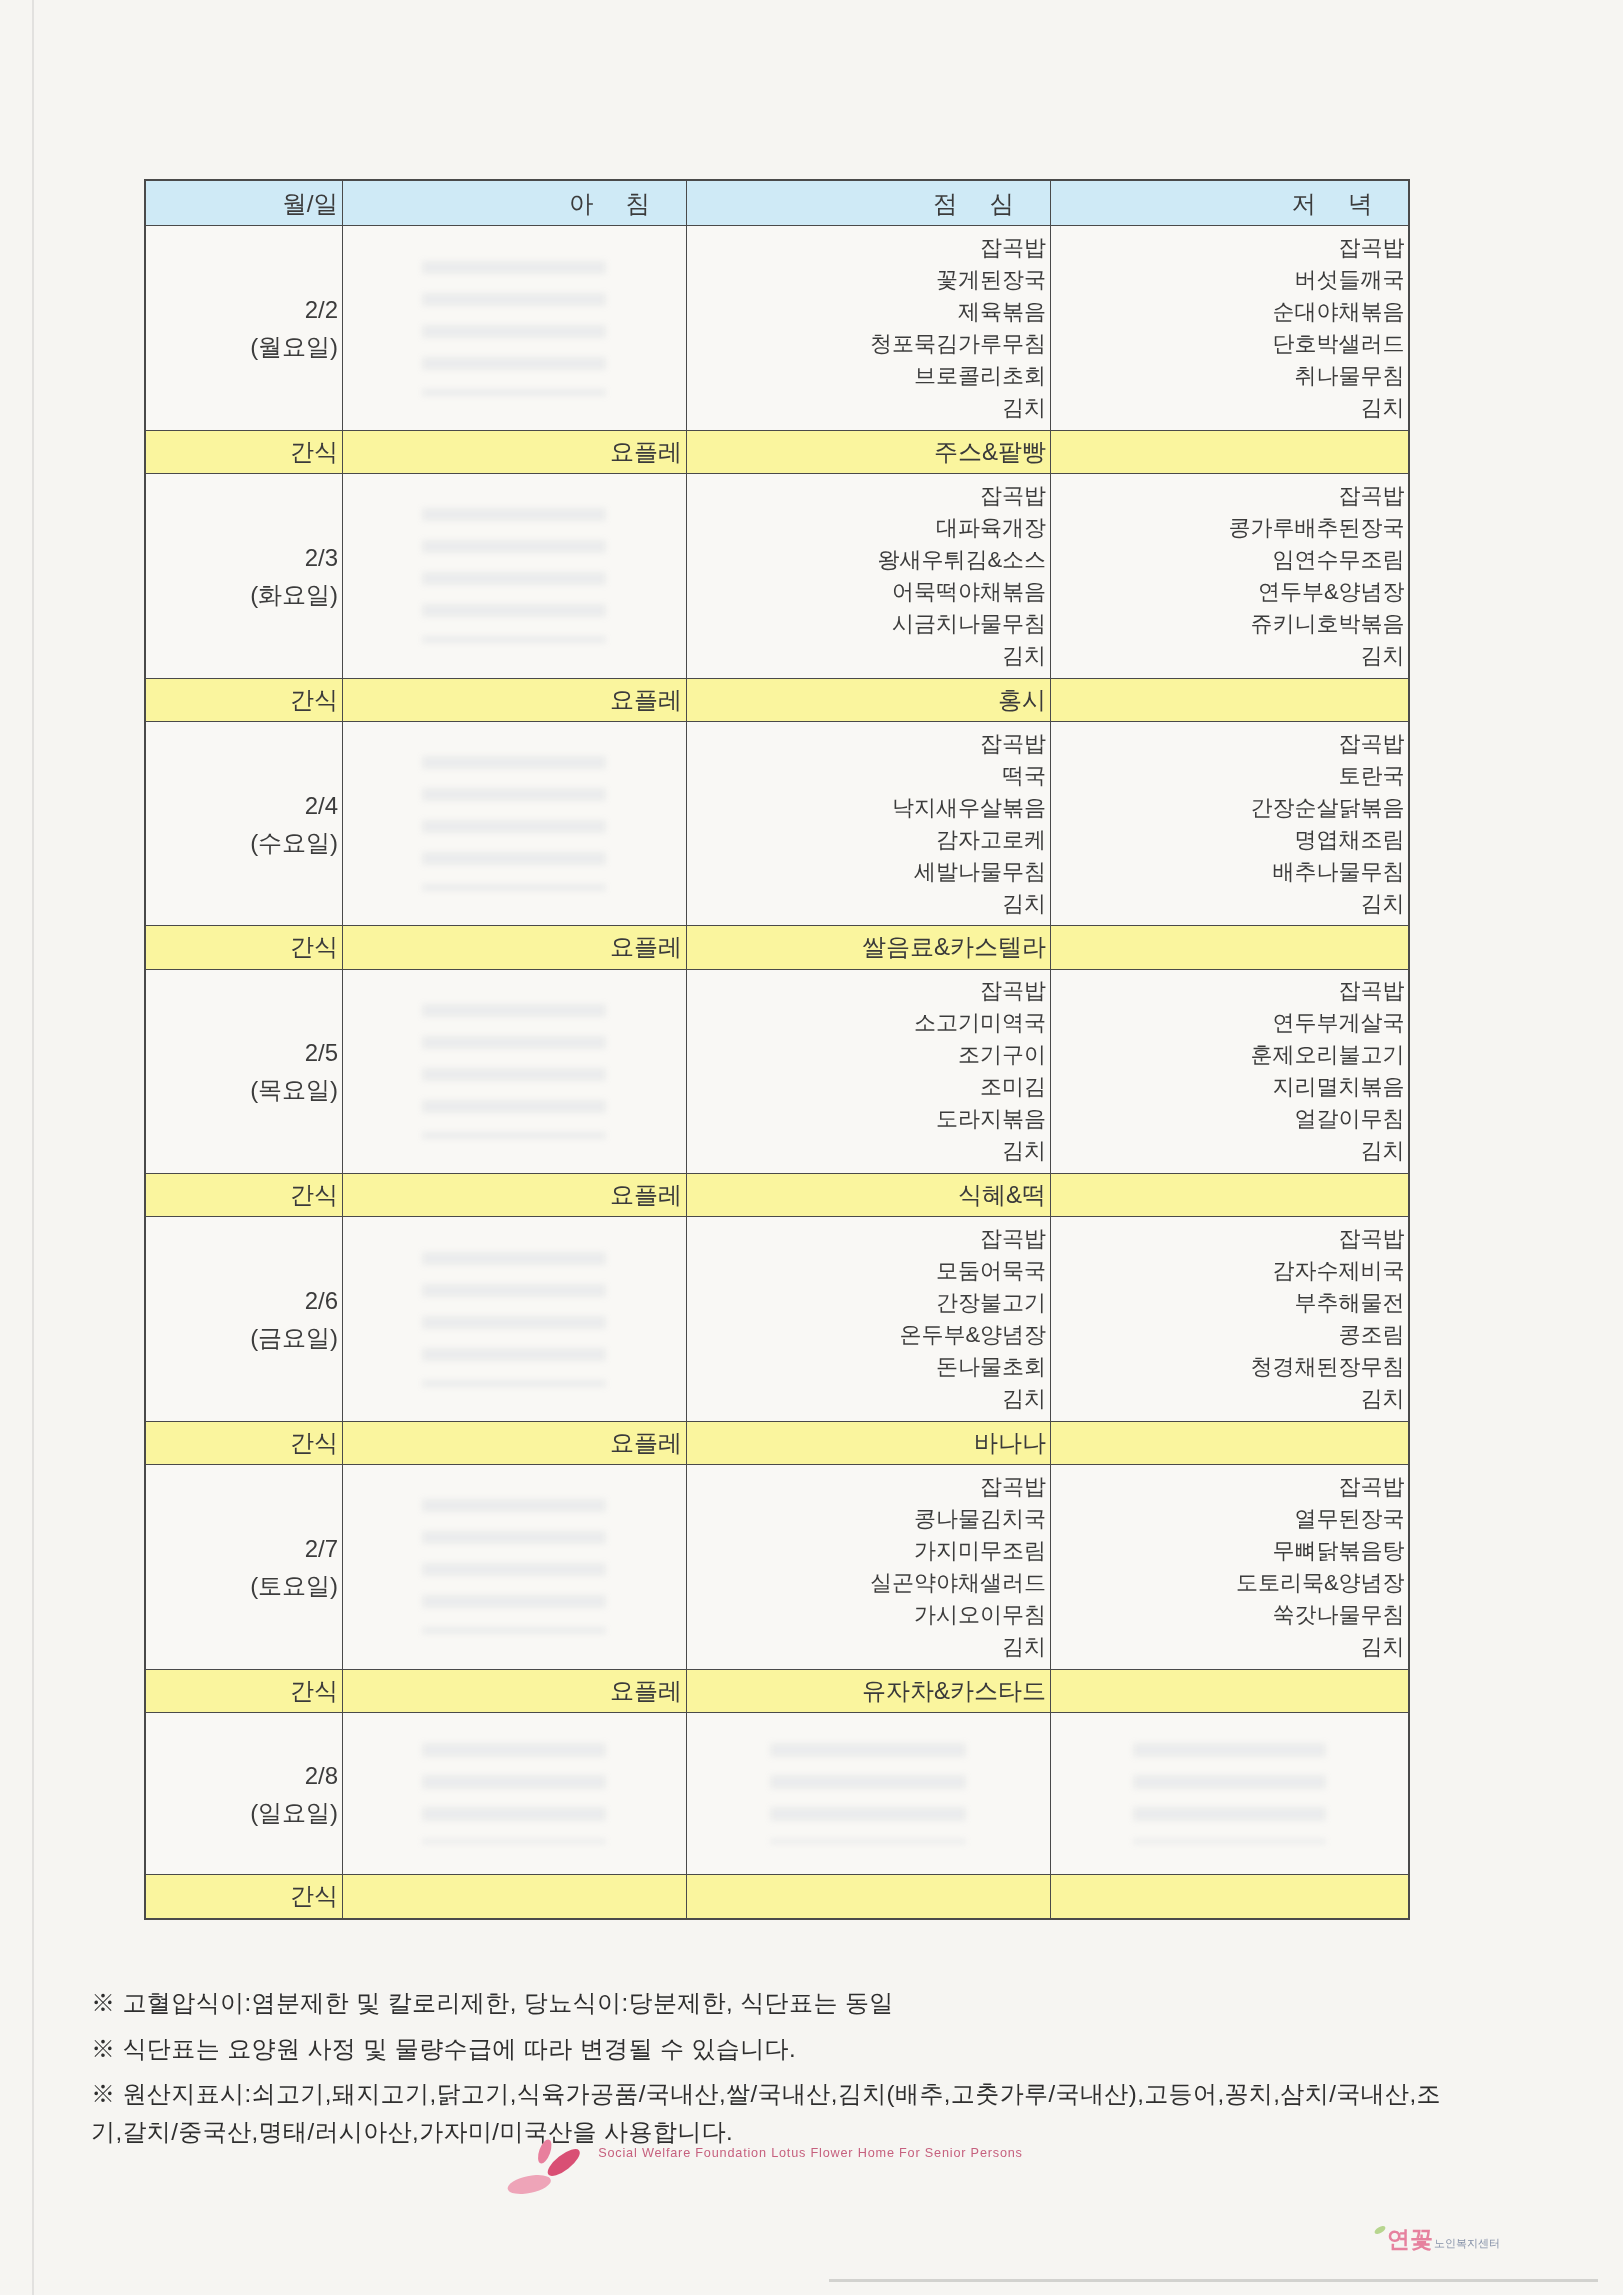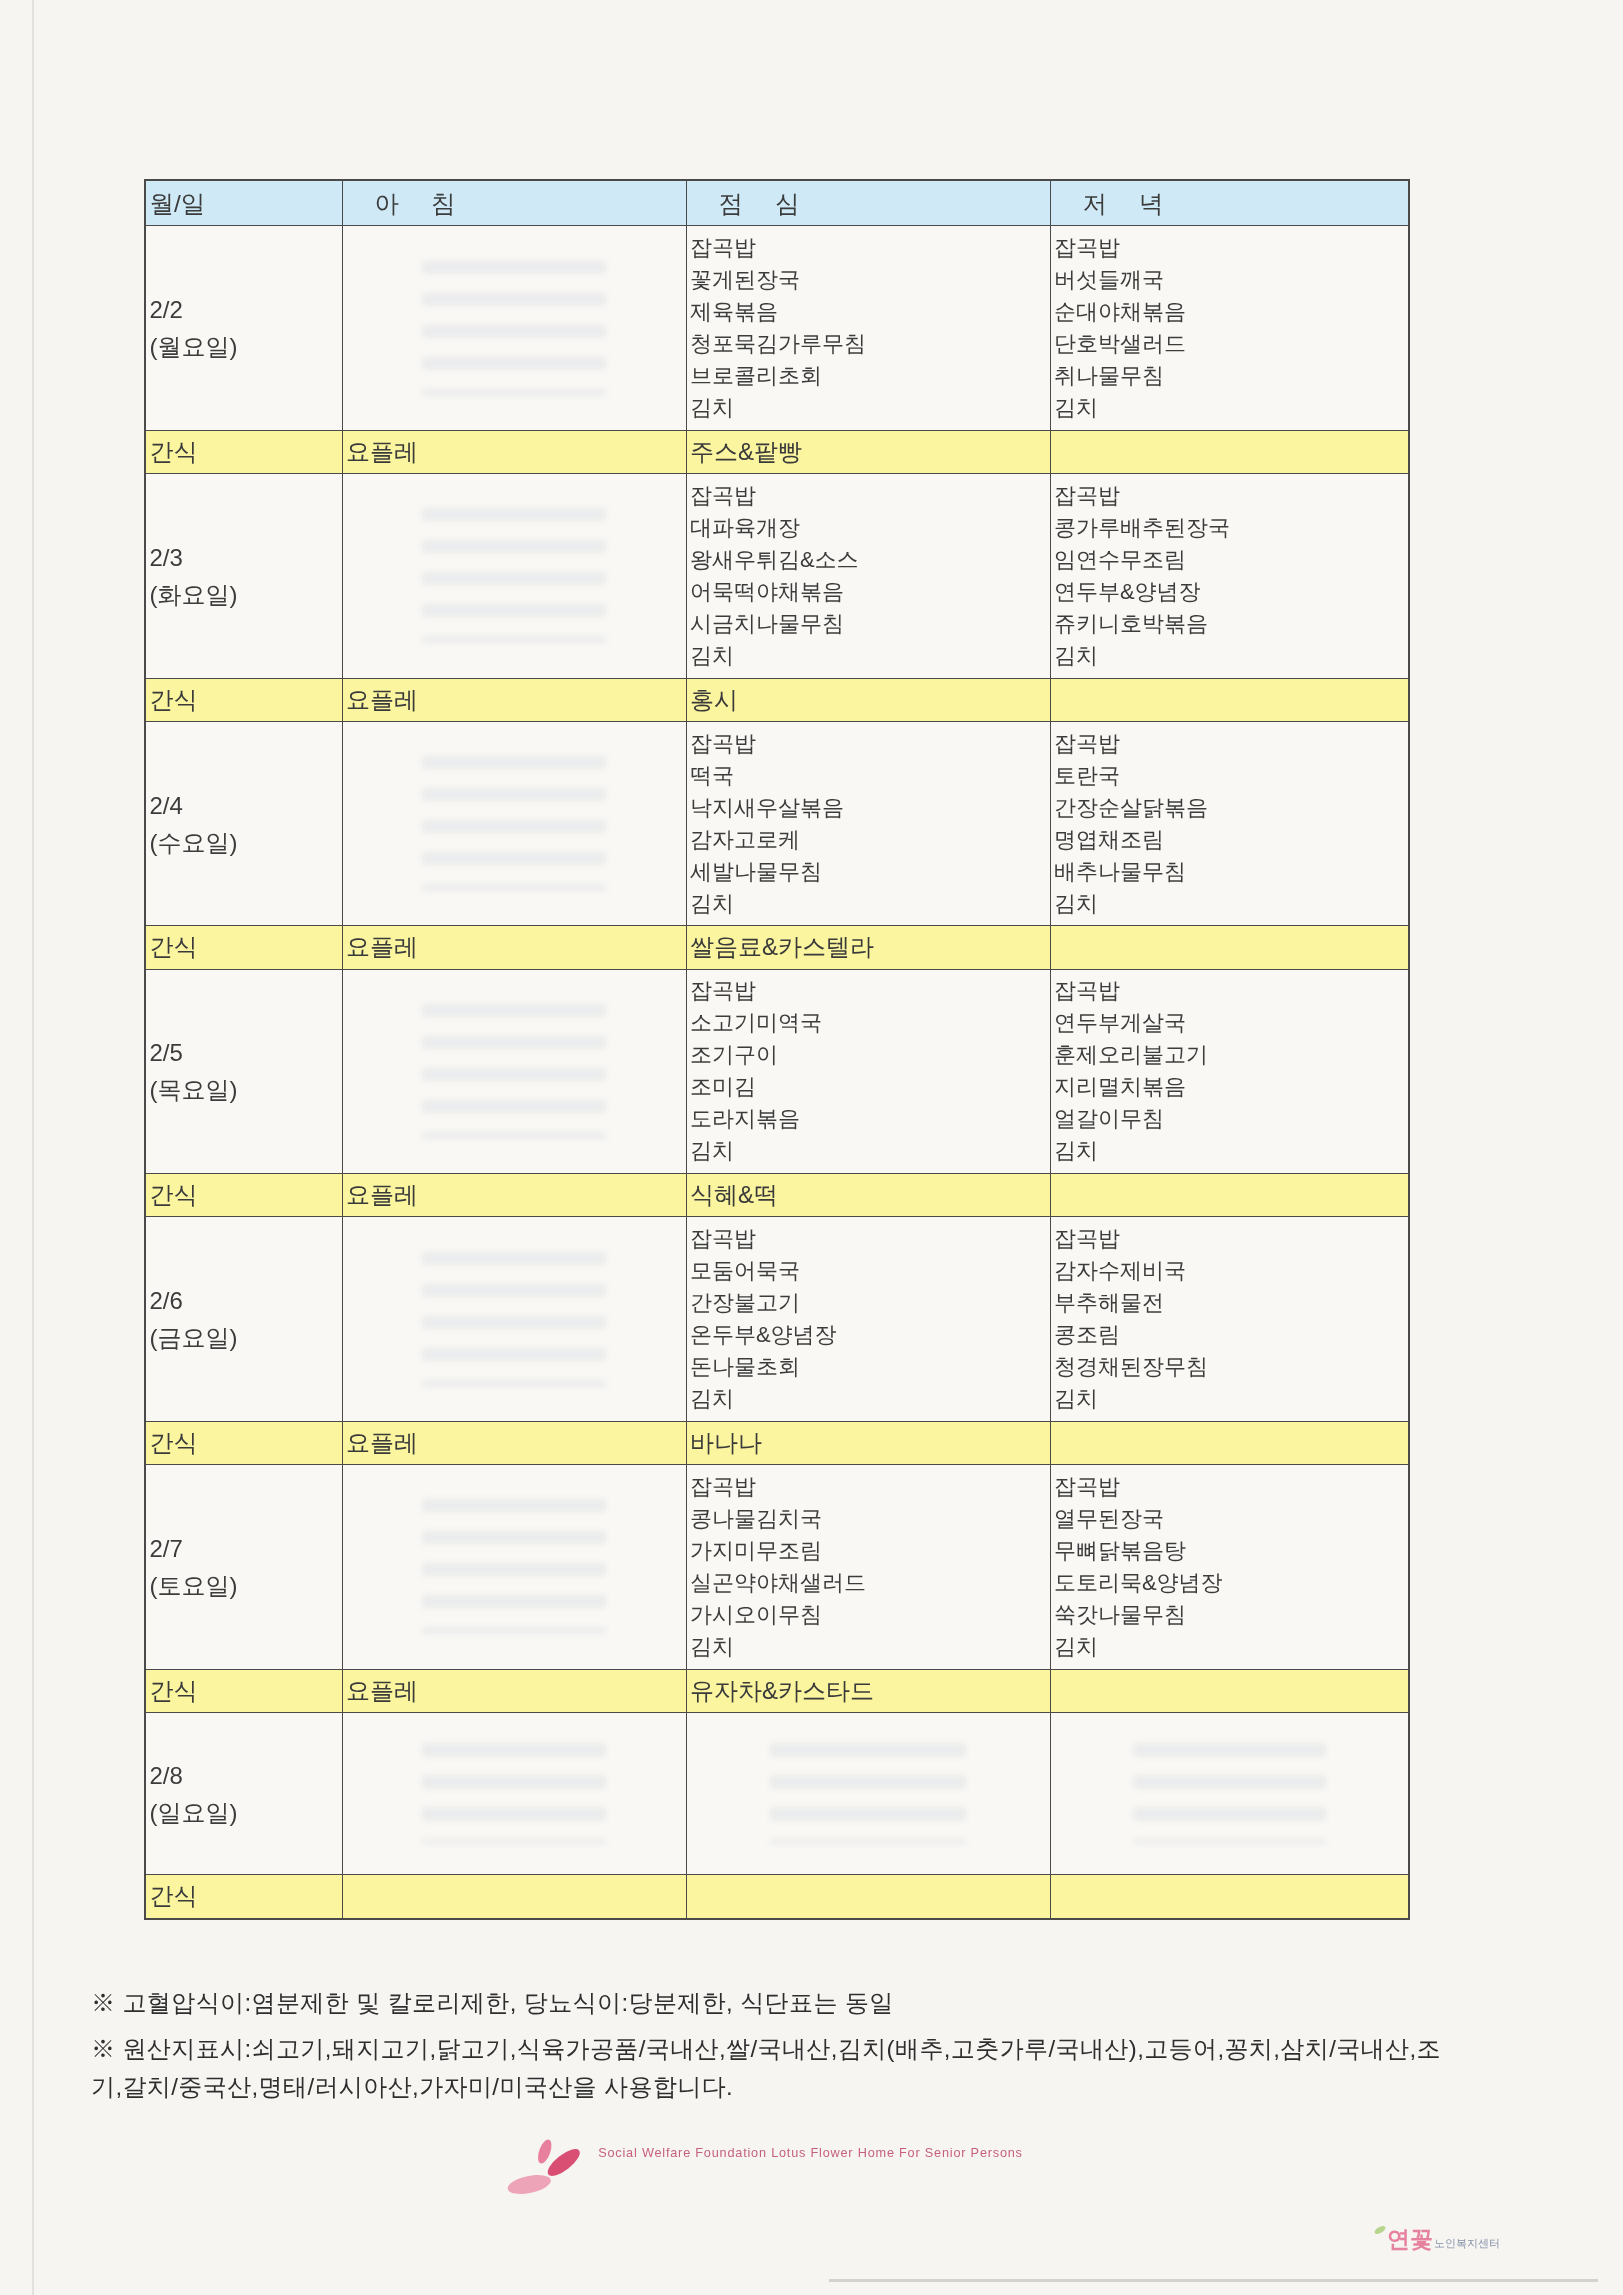--- a/index.html
+++ b/index.html
@@ -27,21 +27,21 @@
 
   table.menu-table{
     border-collapse:collapse;
     table-layout:fixed;
     width:1264px;
     border:2.5px solid #4a4a4a;
     background:#f9f8f5;
   }
   .menu-table th,.menu-table td{
     border:1.7px solid #4a4a4a;
-    text-align:left;vertical-align:middle;
+    text-align:right;vertical-align:middle;
     padding:1.7px 3.4px;
     overflow:hidden;
   }
   tr.head-row th{
     height:41px;
     background:#cfeaf6;
     font-size:24.5px;font-weight:400;color:#3b3b3b;
   }
   th.spread{letter-spacing:32px;padding-left:32px;}
   tr.day-row td{height:200px;}
@@ -289,20 +289,21 @@
       <td></td>
       <td></td>
       <td></td>
     </tr>
   </tbody>
     </table>
 </div>
 
 <div class="notes">
   <p>※ 고혈압식이:염분제한 및 칼로리제한, 당뇨식이:당분제한, 식단표는 동일</p>
+  <p>※ 식단표는 요양원 사정 및 물량수급에 따라 변경될 수 있습니다.</p>
   <p>※ 원산지표시:쇠고기,돼지고기,닭고기,식육가공품/국내산,쌀/국내산,김치(배추,고춧가루/국내산),고등어,꽁치,삼치/국내산,조기,갈치/중국산,명태/러시아산,가자미/미국산을 사용합니다.</p>
 </div>
 
 <div class="logo">
   <div class="logo-top">
     <div class="petal-cluster">
       <span class="petal p1"></span>
         <span class="petal p2"></span>
         <span class="petal p3"></span>
     </div>

